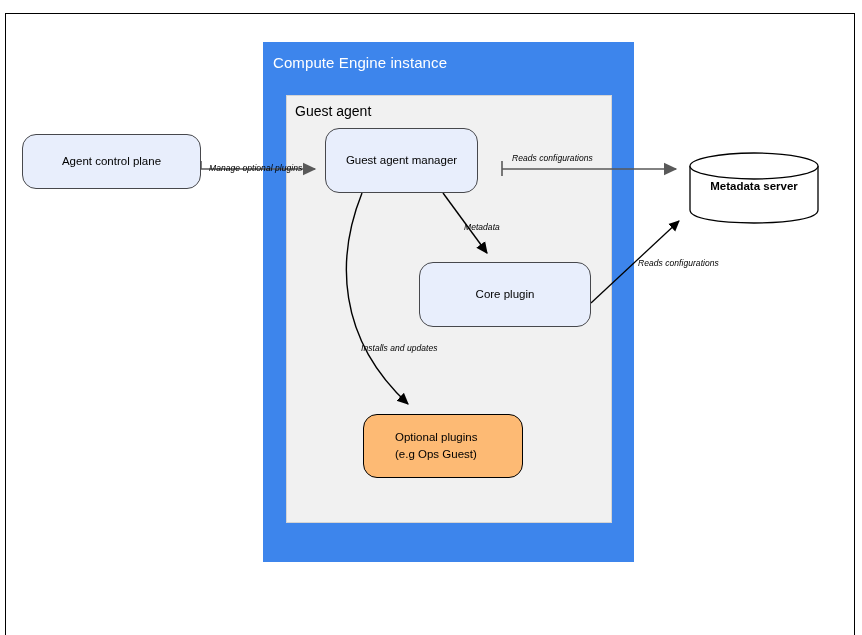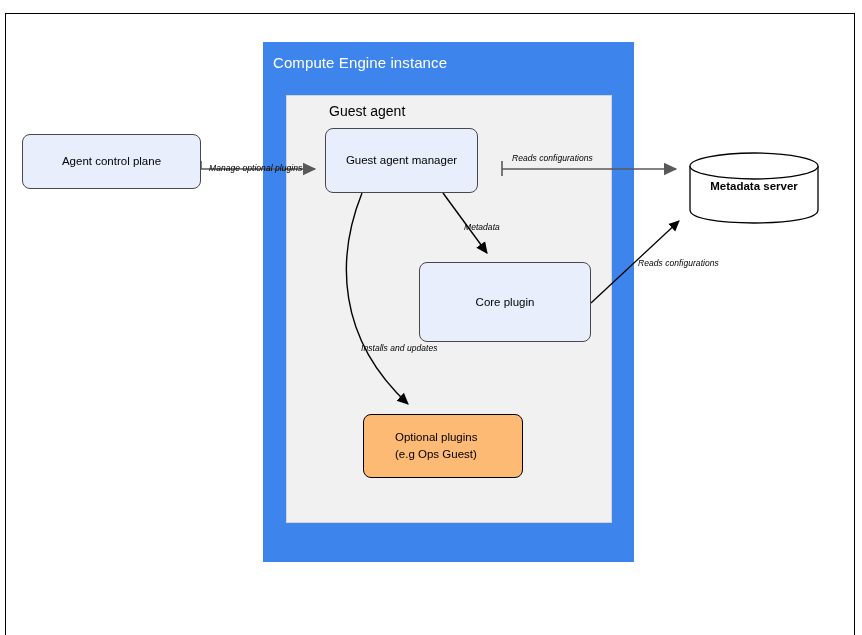--- a/index.html
+++ b/index.html
@@ -58,43 +58,42 @@
     border: 1px solid #d4d4d4;
     box-sizing: border-box;
   }
   .ga-title {
     position: absolute;
     left: 8px;
     top: 7px;
     color: #000000;
     font-size: 14px;
     white-space: nowrap;
-    margin-left: 34px;
   }
   
   .rbox {
     position: absolute;
     box-sizing: border-box;
-    border-radius: 8px;
+    border-radius: 14px;
     border: 1.3px solid #47484c;
     display: flex;
     flex-direction: column;
     align-items: center;
     justify-content: center;
     font-size: 11.5px;
     color: #000000;
     text-align: center;
     line-height: 17px;
   }
   .rbox.blue { background: #e8eefc; }
   .rbox.yellow { background: #fdba74; border-color: #000000; }
 
   #box-agent-control-plane { left: 22px;  top: 126px; width: 179px; height: 55px; }
   #box-guest-agent-manager { left: 325px; top: 120px; width: 153px; height: 65px; }
-  #box-core-plugin        { left: 419px; top: 254px; width: 172px; height: 80px; }
+  #box-core-plugin        { left: 419px; top: 254px; width: 172px; height: 65px; }
   #box-optional-plugins   { left: 363px; top: 406px; width: 160px; height: 64px; align-items: flex-start; padding-left: 31px; }
 
   
   .cylinder {
     position: absolute;
     left: 690px;
     top: 144px;
     width: 128px;
     height: 72px;
     font-weight: bold;

